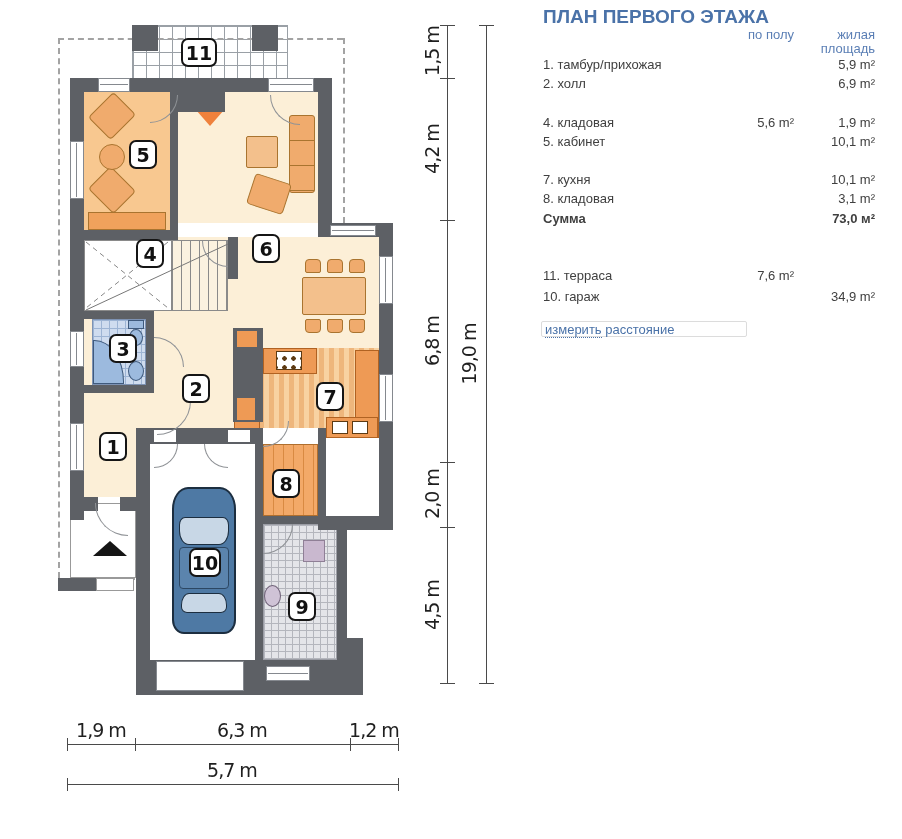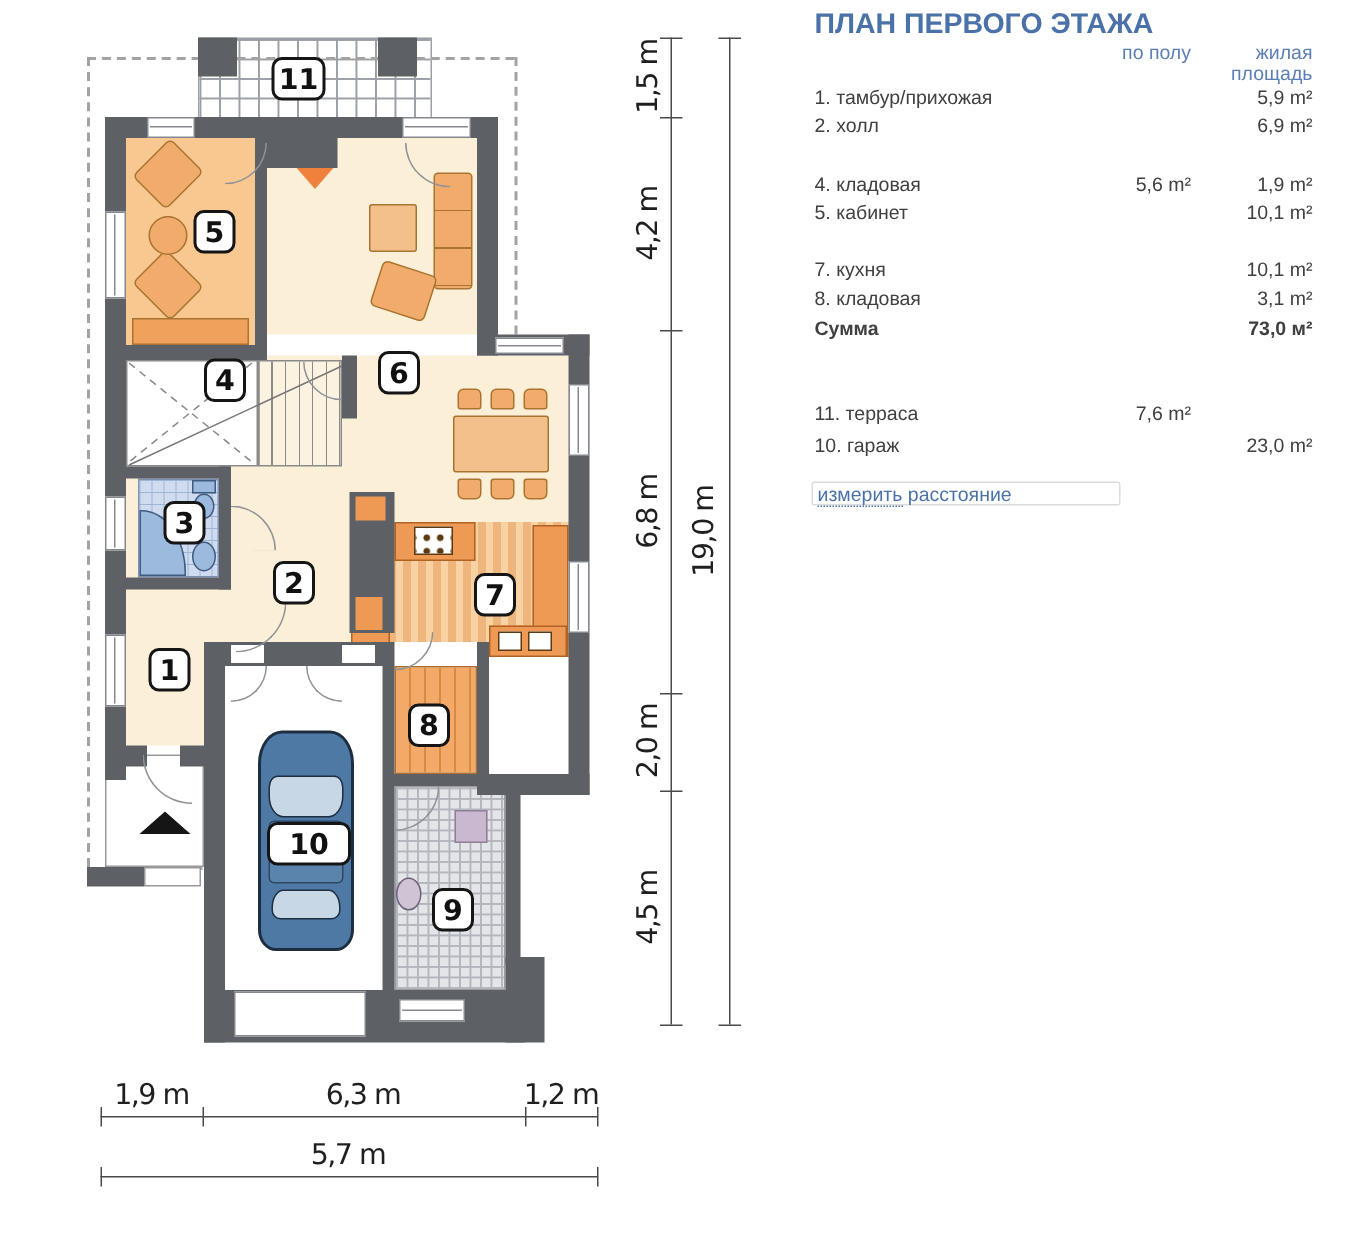--- a/index.html
+++ b/index.html
@@ -201,21 +201,21 @@
 
     <div class="badge" style="left:99px;top:432px;">1</div>
     <div class="badge" style="left:182px;top:374px;">2</div>
     <div class="badge" style="left:109px;top:334px;">3</div>
     <div class="badge" style="left:136px;top:239px;">4</div>
     <div class="badge" style="left:129px;top:140px;">5</div>
     <div class="badge" style="left:252px;top:234px;">6</div>
     <div class="badge" style="left:316px;top:382px;">7</div>
     <div class="badge" style="left:272px;top:469px;">8</div>
     <div class="badge" style="left:288px;top:592px;">9</div>
-    <div class="badge" style="left:178px;top:548px;width:56px;">10</div>
+    <div class="badge" style="left:189px;top:548px;width:32px;">10</div>
     <div class="badge" style="left:181px;top:38px;width:36px;">11</div>
 
     <div class="dline" style="left:447px;top:25px;width:1px;height:658px;"></div>
     <div class="dline" style="left:440px;top:25px;width:15px;height:1px;"></div>
     <div class="dline" style="left:440px;top:78px;width:15px;height:1px;"></div>
     <div class="dline" style="left:440px;top:220px;width:15px;height:1px;"></div>
     <div class="dline" style="left:440px;top:462px;width:15px;height:1px;"></div>
     <div class="dline" style="left:440px;top:527px;width:15px;height:1px;"></div>
     <div class="dline" style="left:440px;top:683px;width:15px;height:1px;"></div>
     <div class="dline" style="left:486px;top:25px;width:1px;height:658px;"></div>
@@ -279,21 +279,21 @@
         <span class="pliving">3,1 m²</span>
       </div>
     <div class="prow sum" style="top:211px;">
         <span class="plabel">Сумма</span>
         <span class="pfloor"></span>
         <span class="pliving">73,0 м²</span>
       </div>
     <div class="prow" style="top:249px;margin-top:40px;">
         <span class="plabel">10. гараж</span>
         <span class="pfloor"></span>
-        <span class="pliving">23,0 m²</span>
+        <span class="pliving">34,9 m²</span>
       </div>
     <div class="prow" style="top:268px;">
         <span class="plabel">11. терраса</span>
         <span class="pfloor">7,6 m²</span>
         <span class="pliving"></span>
       </div>
 
     <div class="p-link" style="top:321px;"><span class="lw">измерить</span><span> расстояние</span></div>
   </div>
 

